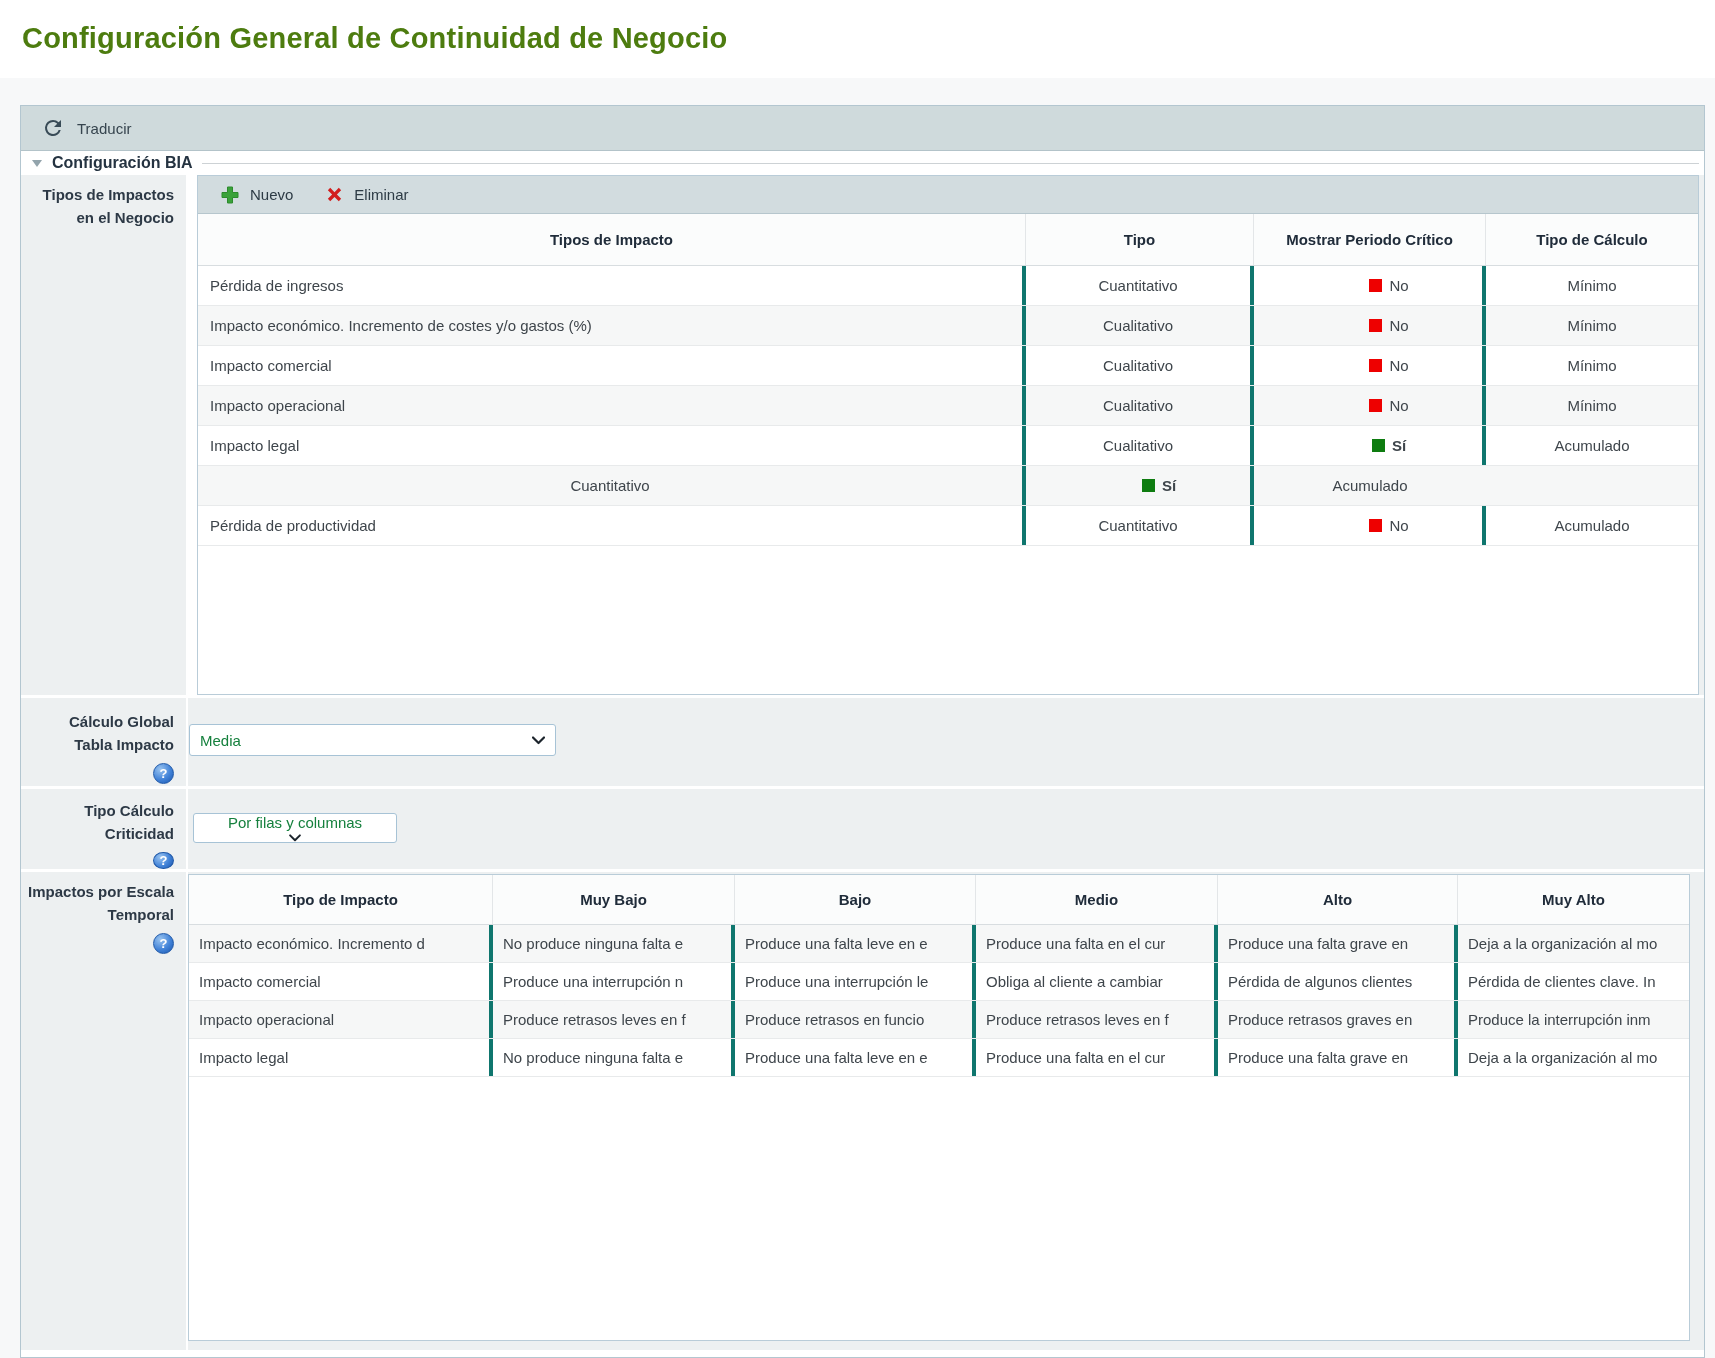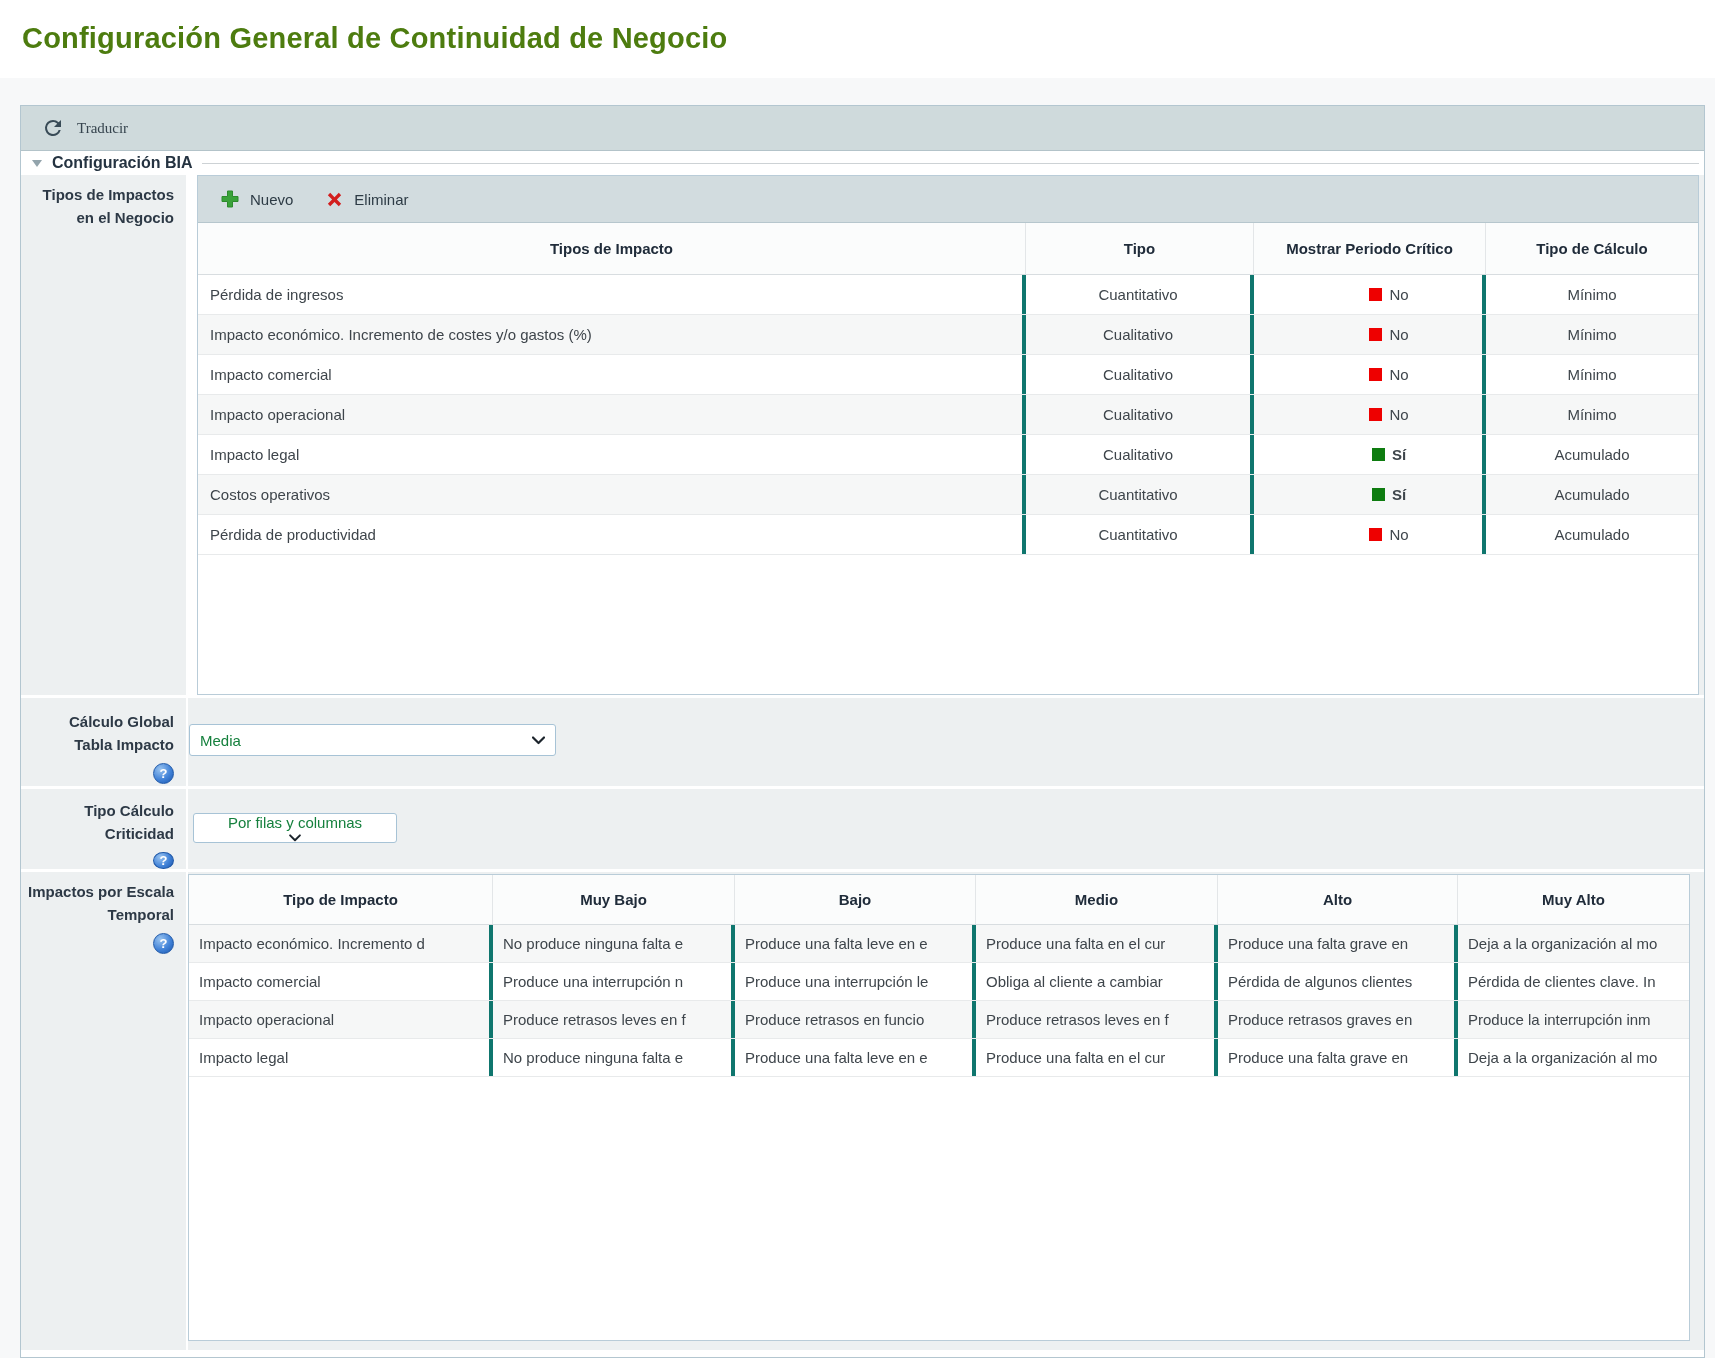--- a/index.html
+++ b/index.html
@@ -9,21 +9,21 @@
   .underlay { position:absolute; top:78px; left:0; right:0; bottom:0; background:#f7f8f9; }
   .titlebar { position:absolute; top:0; left:0; width:100%; height:78px; background:#ffffff; }
   .titlebar h1 { position:absolute; left:22px; top:22px; font-size:29px; font-weight:700; color:#4d7c0f; letter-spacing:0.2px; }
 
   .panel { position:absolute; left:20px; top:105px; width:1685px; height:1253px;
            border:1px solid #b3c6d0; background:#ffffff; }
   .panel-toolbar { height:45px; background:#cfdadc; border-bottom:1px solid #b3c3c9;
                    display:flex; align-items:center; padding-left:8px; }
   .tool-btn { display:flex; align-items:center; gap:12px; height:100%; padding:0 12px;
               background:transparent; border:none; cursor:pointer;
-              font-family:Liberation Serif, serif; font-size:15px; color:#36444e; }
+              font-family:Liberation Sans, sans-serif; font-size:15px; color:#36444e; }
   .legend-row { height:24px; display:flex; align-items:center; background:#ffffff; }
   .tri { width:0; height:0; border-left:5px solid transparent; border-right:5px solid transparent;
          border-top:7px solid #93a4ac; margin-left:11px; cursor:pointer; }
   .legend-text { margin-left:10px; font-size:16px; font-weight:bold; color:#253341; white-space:nowrap; }
   .legend-rule { flex:1; height:1px; background:#cdd2d5; margin:0 5px 0 10px; }
 
   .content { background:#ffffff; }
   .row { display:flex; margin-bottom:3px; }
   .label-cell { width:167px; min-width:167px; background:#edf0f1; border-right:2px solid #ffffff;
                 display:flex; flex-direction:column; align-items:flex-end;
@@ -34,21 +34,21 @@
   .help { width:21px; height:21px; border-radius:50%; margin-top:6px;
           display:flex; align-items:center; justify-content:center;
           background:radial-gradient(circle at 33% 28%, #9ac4f0, #4283d8 55%, #1a55ad);
           border:1px solid #2059a8; color:#ffffff; font-size:13px; font-weight:bold; cursor:pointer; }
 
   .data-table { width:1502px; background:#ffffff; border:1px solid #b9ccd8;
                 display:flex; flex-direction:column; }
   .tableA { height:520px; }
   .tableD { height:467px; margin-top:2px; }
 
-  .grid-toolbar { height:47px; background:#d2dcdf; border-bottom:1px solid #b6c6cd;
+  .grid-toolbar { height:38px; background:#d2dcdf; border-bottom:1px solid #b6c6cd;
                   display:flex; align-items:center; padding-left:6px; }
   .grid-btn { display:flex; align-items:center; gap:10px; height:100%; padding:0 16px;
               background:transparent; border:none; cursor:pointer;
               font-family:"Liberation Sans", sans-serif; font-size:15px; color:#2d3b45; }
 
   .thead { display:grid; background:#fbfcfc; border-bottom:1px solid #d8dde0; }
   .tableA .thead { grid-template-columns:828px 228px 232px 212px; height:52px; }
   .tableD .thead { grid-template-columns:304px 242px 241px 242px 240px 231px; height:50px; }
   .th { display:flex; align-items:center; justify-content:center;
         font-weight:bold; font-size:15px; color:#202c3a; border-right:1px solid #e3e6e8; overflow:hidden; white-space:nowrap; }
@@ -190,21 +190,20 @@
               <div class="td">Cualitativo</div>
               <div class="td">
                   <span class="flag flag-yes">
                     <span class="sq"></span>
                     <span class="flag-text">Sí</span>
                   </span>
                 </div>
               <div class="td">Acumulado</div>
             </div>
             <div class="trow">
-              <div class="td name">Costos operativos</div>
               <div class="td">Cuantitativo</div>
               <div class="td">
                   <span class="flag flag-yes">
                     <span class="sq"></span>
                     <span class="flag-text">Sí</span>
                   </span>
                 </div>
               <div class="td">Acumulado</div>
             </div>
             <div class="trow">

